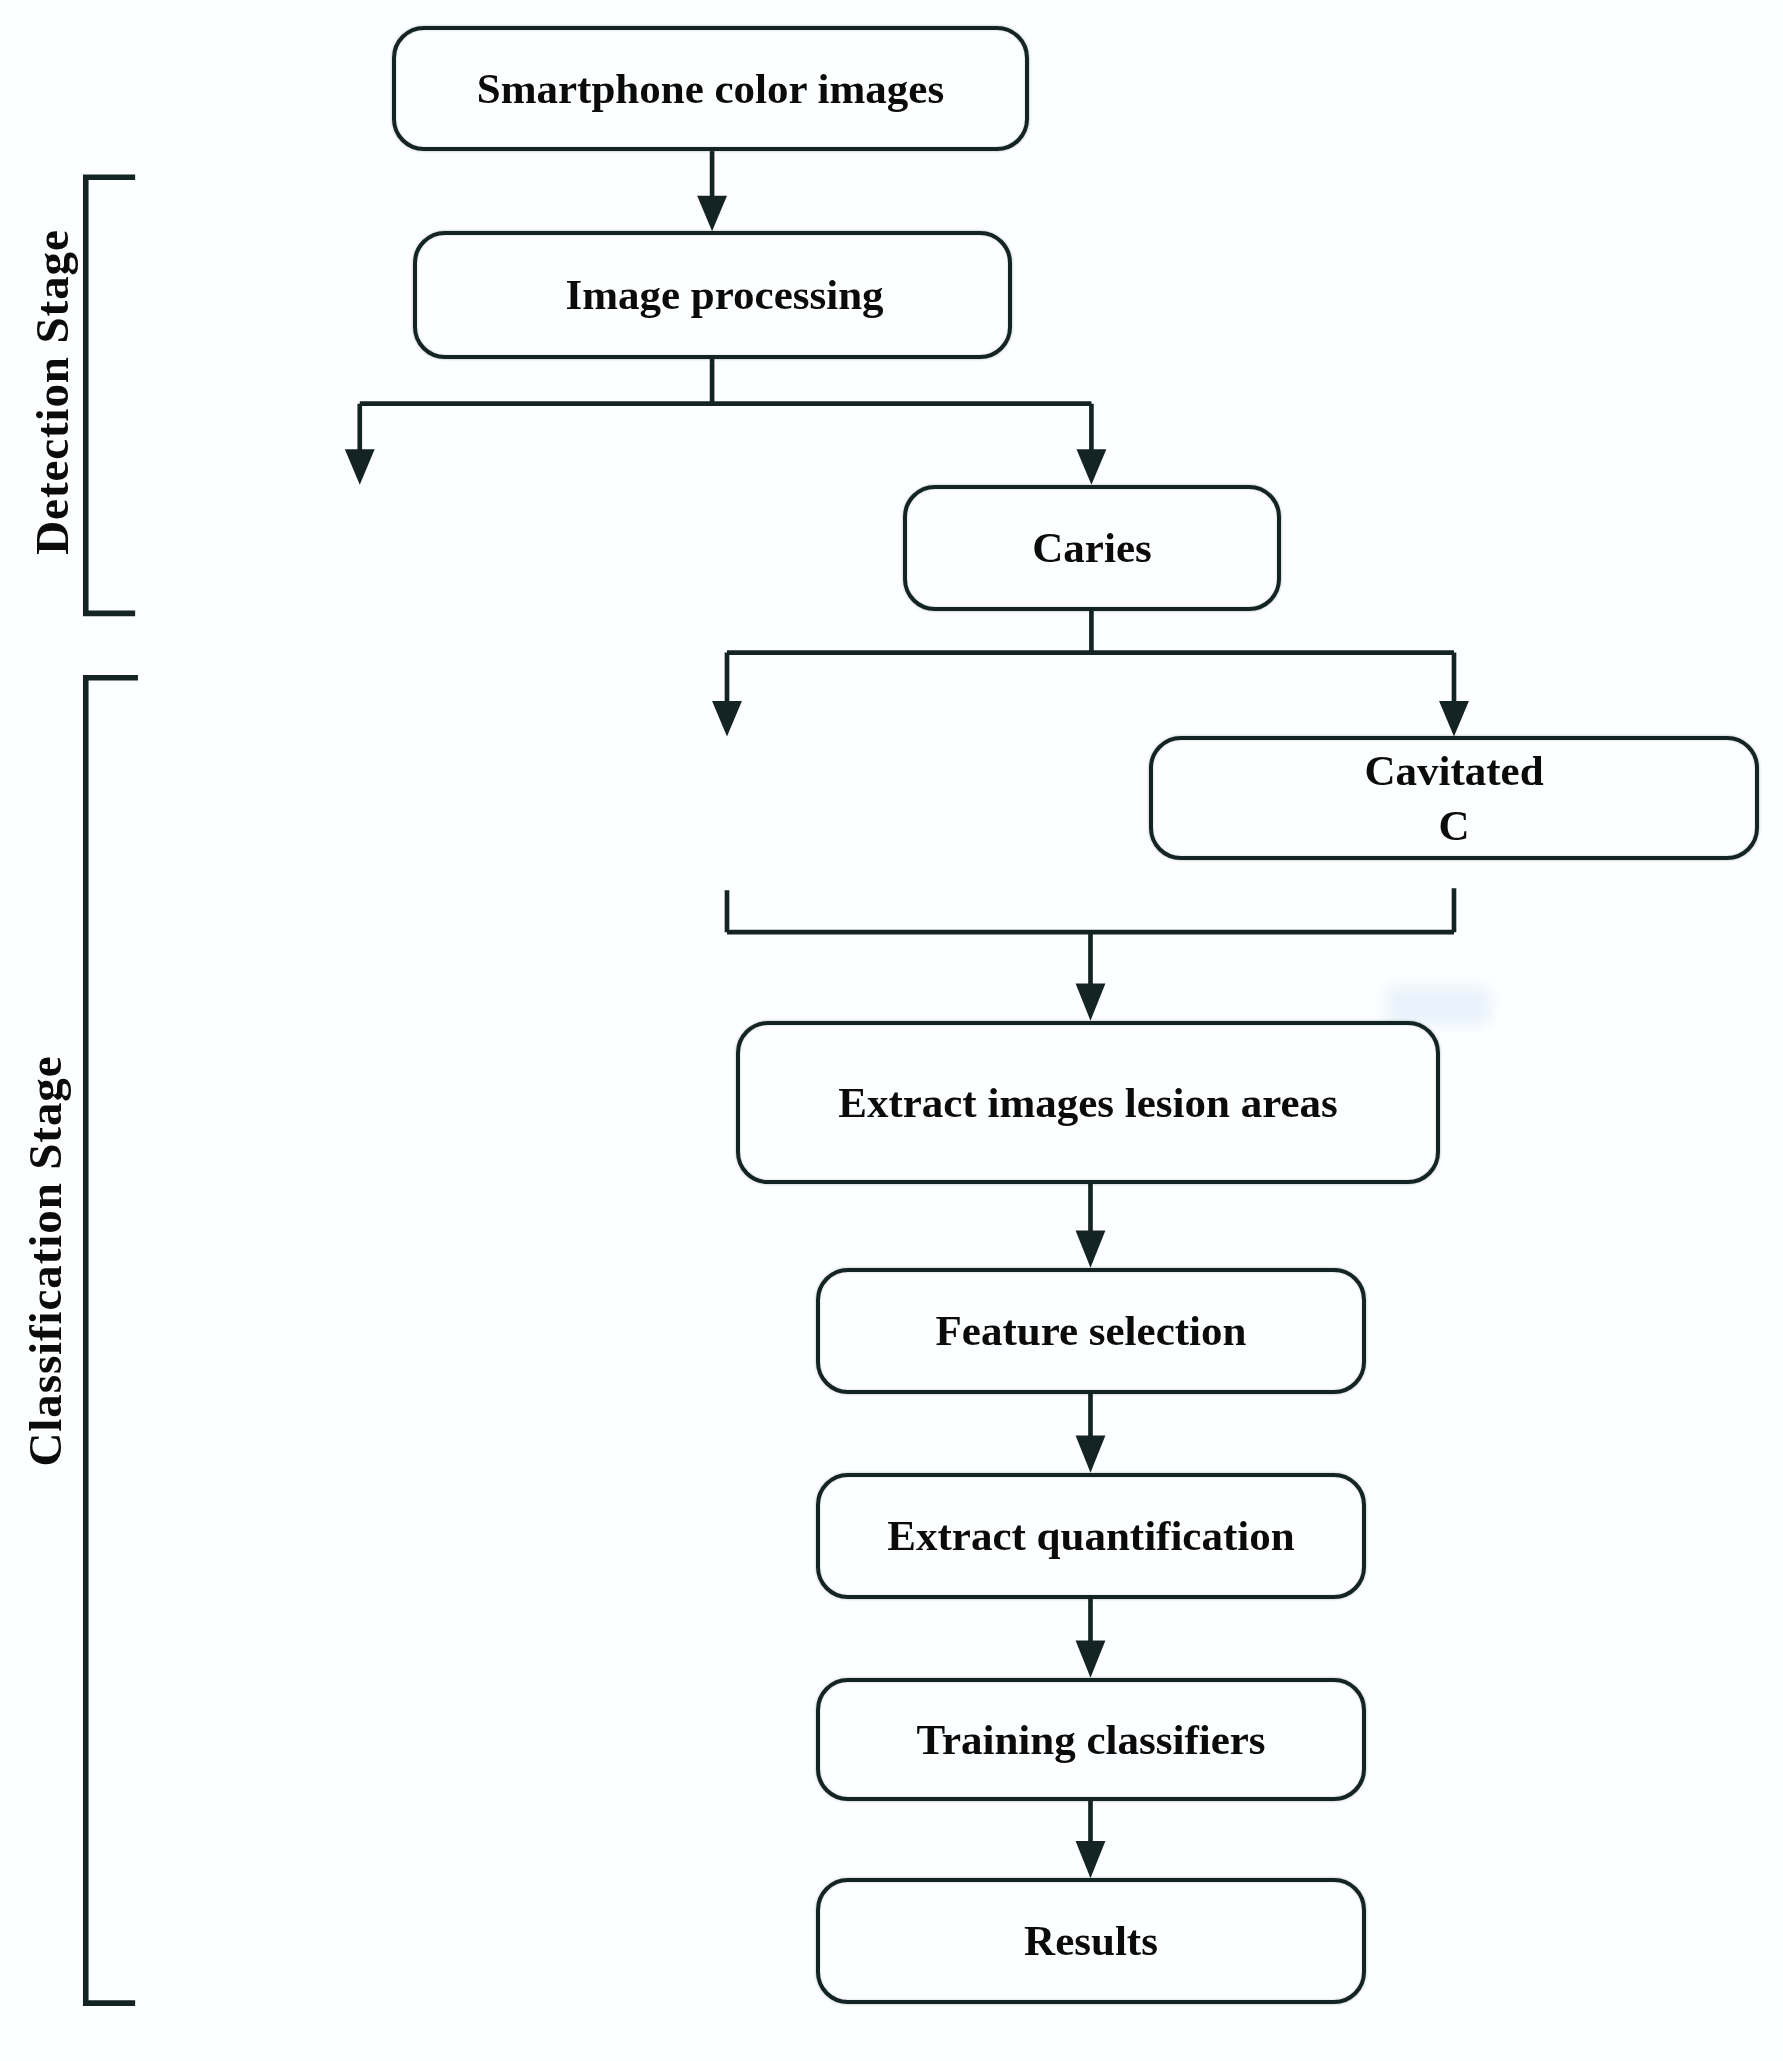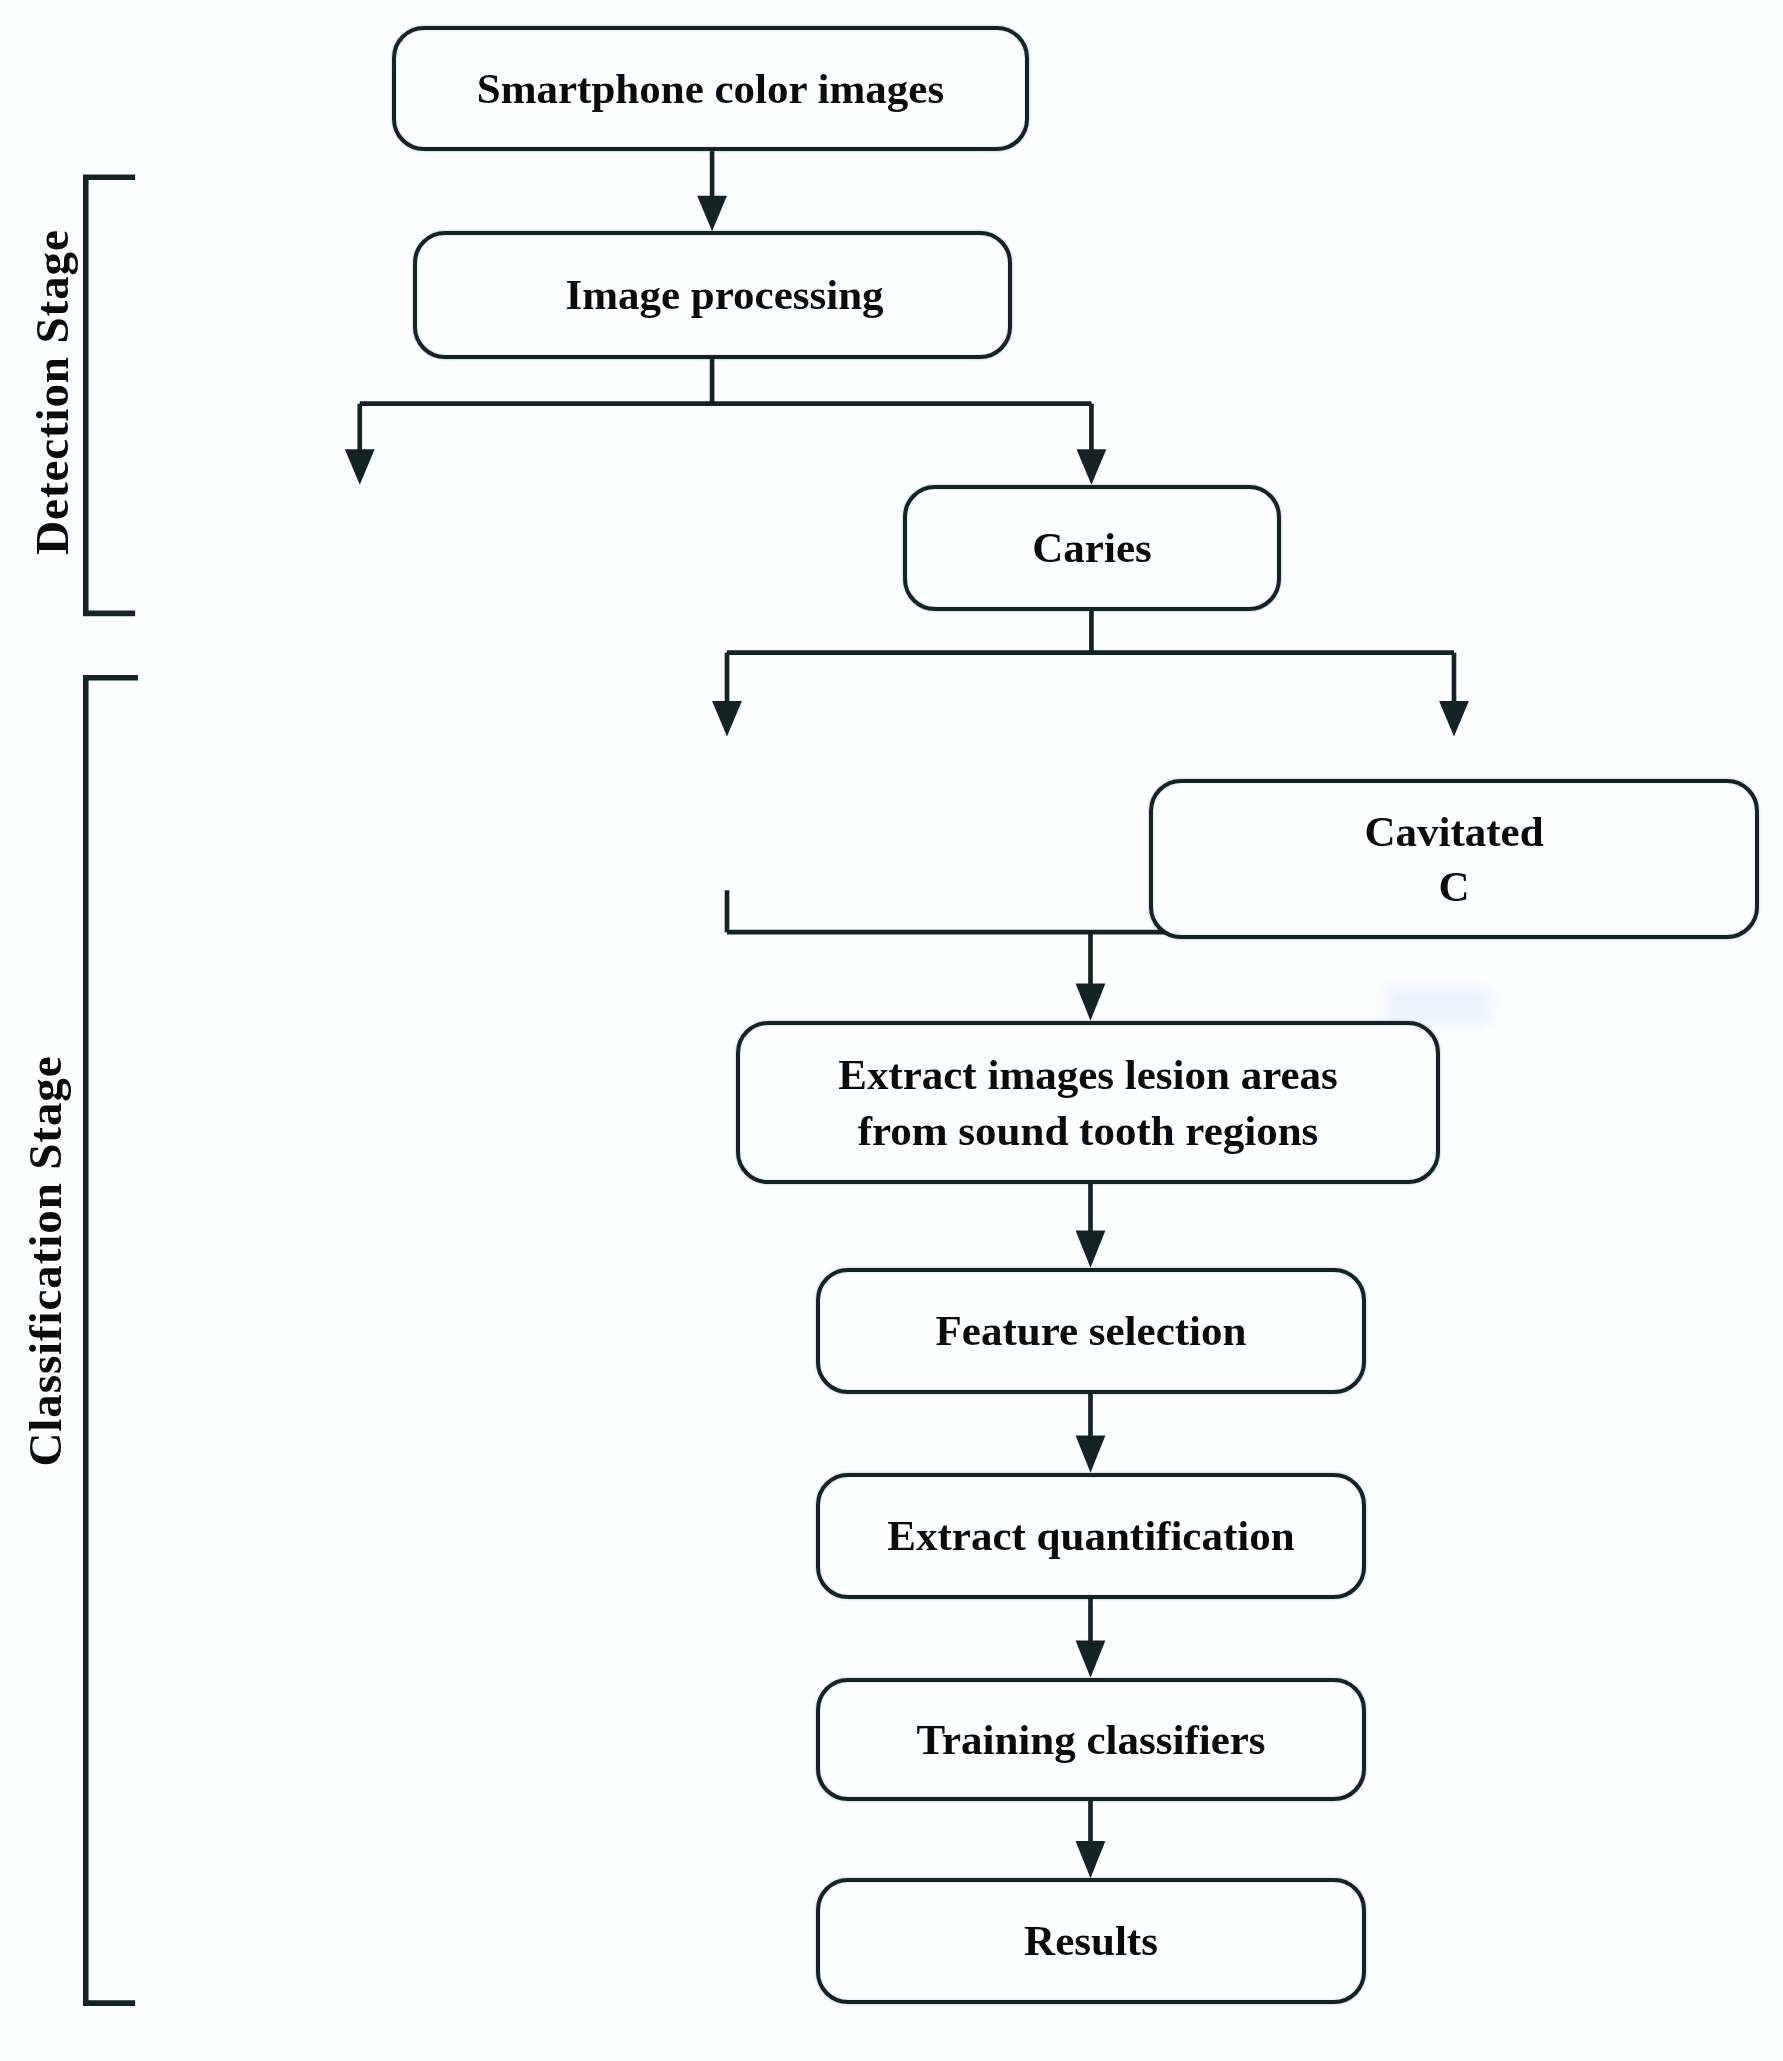--- a/index.html
+++ b/index.html
@@ -105,28 +105,27 @@
   <div class="node" style="left:413px; top:231px; width:599px; height:128px;padding-left:24px;">
     <span>Image processing</span>
   </div>
 
 
   <div class="node" style="left:903px; top:485px; width:378px; height:126px;">
     <span>Caries</span>
   </div>
 
 
-  <div class="node" style="left:1149px; top:736px; width:610px; height:160px;margin-top:43px;">
+  <div class="node" style="left:1149px; top:736px; width:610px; height:124px;">
     <span>Cavitated</span>
     <span>C</span>
   </div>
 
   <div class="node" style="left:736px; top:1021px; width:704px; height:163px;">
     <span>Extract images lesion areas</span>
-    <span>from sound tooth regions</span>
   </div>
 
   <div class="node" style="left:816px; top:1268px; width:550px; height:126px;">
     <span>Feature selection</span>
   </div>
 
   <div class="node" style="left:816px; top:1473px; width:550px; height:126px;">
     <span>Extract quantification</span>
   </div>
 

